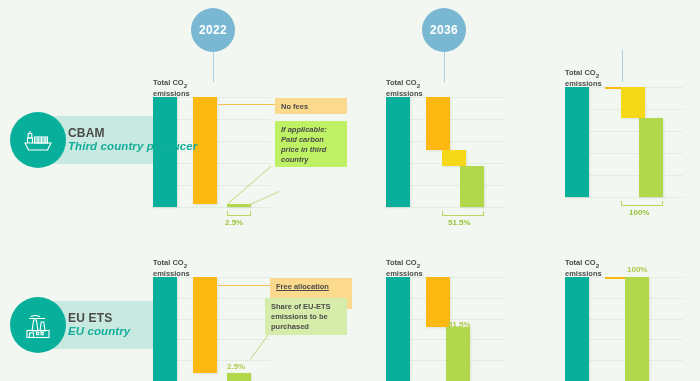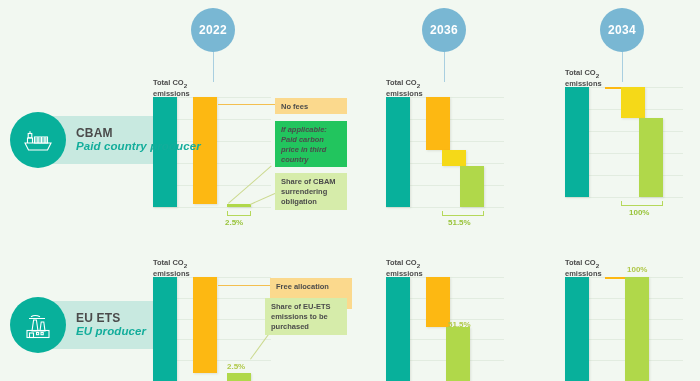--- a/index.html
+++ b/index.html
@@ -40,21 +40,21 @@
   }
   .legend-circle{
     position:relative;
     width:56px;height:56px;border-radius:50%;
     background:#08b09b;
     display:flex;align-items:center;justify-content:center;
     z-index:2;flex:0 0 auto;
   }
   .legend-text{
     position:relative;z-index:3;
-    margin-left:10px;
+    margin-left:2px;
     line-height:1.18;
   }
   .legend-title{
     font-size:12px;font-weight:bold;color:#4b4b4b;
     letter-spacing:.2px;
   }
   .legend-sub{
     font-size:11.5px;font-style:italic;font-weight:bold;color:#13ad9b;
     letter-spacing:.1px;
   }
@@ -88,21 +88,21 @@
   
   .callout{
     position:absolute;
     font-size:7.5px;font-weight:bold;
     line-height:1.34;
     padding:4px 6px;
     box-sizing:border-box;
     color:#4b4b4b;
   }
   .callout.tan{background:#fbd98d;}
-  .callout.pale-yellow{background:#22c55e;font-style:italic;}
+  .callout.pale-yellow{background:#bef264;font-style:italic;}
   .callout.pale-green{background:#d6ecaa;}
 
   
   .connector{position:absolute;transform-origin:0 0;height:1px;}
   .connector.tan{background:#f3bf4f;}
   .connector.olive{background:#cbd98e;}
 
   
   .bracket{
     position:absolute;
@@ -127,41 +127,38 @@
   <div class="year-bubble" style="left:191px;top:8px;">
     <span>2022</span>
   </div>
 
   <div class="year-stem" style="left:444px;top:50px;height:32px;"></div>
   <div class="year-bubble" style="left:422px;top:8px;">
     <span>2036</span>
   </div>
 
   <div class="year-stem" style="left:622px;top:50px;height:32px;"></div>
-  <div class="year-bubble" style="left:600px;top:8px;">
-    <span>2034</span>
-  </div>
 
   <div class="legend" style="left:10px;top:112px;">
     <div class="legend-plate"></div>
     <div class="legend-circle">
       <span>
         <svg width="34" height="28" viewBox="0 0 34 28" fill="none" stroke="#ffffff" stroke-width="1.1">
           <path d="M4 17 h26 l-3.5 7 h-19 z"></path>
           <path d="M6.5 17 v-5 h5 v5"></path>
           <rect x="7.2" y="7.5" width="3.6" height="4.3"></rect>
           <path d="M9 7.5 v-2.3"></path>
           <rect x="13.5" y="11" width="13" height="6"></rect>
           <path d="M13.5 13 h13 M13.5 15 h13 M17 11 v6 M20.5 11 v6 M24 11 v6"></path>
         </svg>
       </span>
     </div>
     <div class="legend-text">
       <div class="legend-title">CBAM</div>
-      <div class="legend-sub">Paid country producer</div>
+      <div class="legend-sub">Third country producer</div>
     </div>
   </div>
 
   <div class="chart" style="left:153px;top:78px;width:118px;height:140px;">
     <div class="chart-caption" style="left:0;top:0;">
       <span>Total CO</span><sub>2</sub><br>
       <span>emissions</span>
     </div>
     <div class="plot" style="left:0;top:19px;width:118px;height:110px;">
       <div class="gridline" style="top:0;width:118px;"></div>
@@ -177,21 +174,20 @@
     <div class="bracket" style="left:74px;top:133px;width:24px;height:5px;"></div>
     <div class="pct" style="left:72px;top:140px;">2.5%</div>
   </div>
 
   <div class="connector tan" style="left:218px;top:104px;width:58px;"></div>
   <div class="connector olive" style="left:228px;top:203px;width:57px;transform:rotate(-41deg);"></div>
   <div class="connector olive" style="left:250px;top:204px;width:32px;transform:rotate(-24deg);"></div>
 
   <div class="callout tan" style="left:275px;top:98px;width:72px;height:16px;">No fees</div>
   <div class="callout pale-yellow" style="left:275px;top:121px;width:72px;height:46px;">If applicable: Paid carbon price in third country</div>
-  <div class="callout pale-green" style="left:275px;top:173px;width:72px;height:37px;">Share of CBAM surrendering obligation</div>
 
   <div class="chart" style="left:386px;top:78px;width:118px;height:140px;">
     <div class="chart-caption" style="left:0;top:0;">
       <span>Total CO</span><sub>2</sub><br>
       <span>emissions</span>
     </div>
     <div class="plot" style="left:0;top:19px;width:118px;height:110px;">
       <div class="gridline" style="top:0;width:118px;"></div>
       <div class="gridline" style="top:22px;width:118px;"></div>
       <div class="gridline" style="top:44px;width:118px;"></div>
@@ -238,21 +234,21 @@
           <path d="M19 21 l1.2 -9 h2.6 L24 21 z"></path>
           <rect x="6" y="20.5" width="22" height="7"></rect>
           <rect x="8.5" y="23" width="4" height="4.5"></rect>
           <rect x="15.5" y="22.5" width="2.2" height="2.2"></rect>
           <rect x="20" y="22.5" width="2.2" height="2.2"></rect>
         </svg>
       </span>
     </div>
     <div class="legend-text">
       <div class="legend-title">EU ETS</div>
-      <div class="legend-sub">EU producer</div>
+      <div class="legend-sub">EU country</div>
     </div>
   </div>
 
   <div class="chart" style="left:153px;top:258px;width:118px;height:123px;">
     <div class="chart-caption" style="left:0;top:0;">
       <span>Total CO</span><sub>2</sub><br>
       <span>emissions</span>
     </div>
     <div class="plot" style="left:0;top:19px;width:118px;height:104px;">
       <div class="gridline" style="top:0;width:118px;"></div>
@@ -264,21 +260,21 @@
       <div class="bar teal" style="left:0px;top:0px;width:24px;height:104px;"></div>
       <div class="bar orange" style="left:40px;top:0px;width:24px;height:96px;"></div>
       <div class="bar green" style="left:74px;top:96px;width:24px;height:8px;"></div>
     </div>
     <div class="pct yellowish" style="left:74px;top:104px;">2.5%</div>
   </div>
 
   <div class="connector tan" style="left:218px;top:285px;width:58px;"></div>
   <div class="connector olive" style="left:250px;top:359px;width:58px;transform:rotate(-54deg);"></div>
 
-  <div class="callout tan" style="left:270px;top:278px;width:82px;height:31px;">Free allocation</div>
+  <div class="callout tan" style="left:270px;top:278px;width:82px;height:31px;text-decoration:underline;">Free allocation</div>
   <div class="callout pale-green" style="left:265px;top:298px;width:82px;height:37px;">Share of EU-ETS emissions to be purchased</div>
 
   <div class="chart" style="left:386px;top:258px;width:118px;height:123px;">
     <div class="chart-caption" style="left:0;top:0;">
       <span>Total CO</span><sub>2</sub><br>
       <span>emissions</span>
     </div>
     <div class="plot" style="left:0;top:19px;width:118px;height:104px;">
       <div class="gridline" style="top:0;width:118px;"></div>
       <div class="gridline" style="top:21px;width:118px;"></div>

